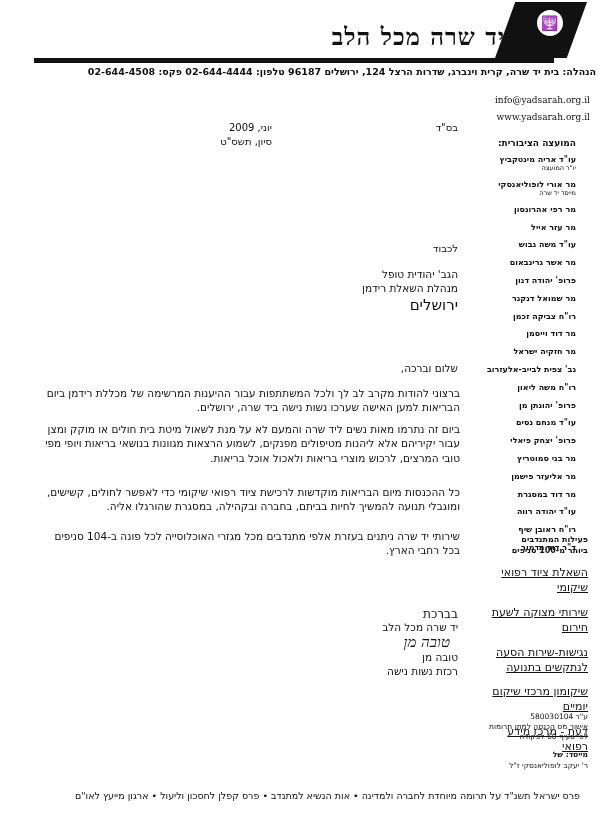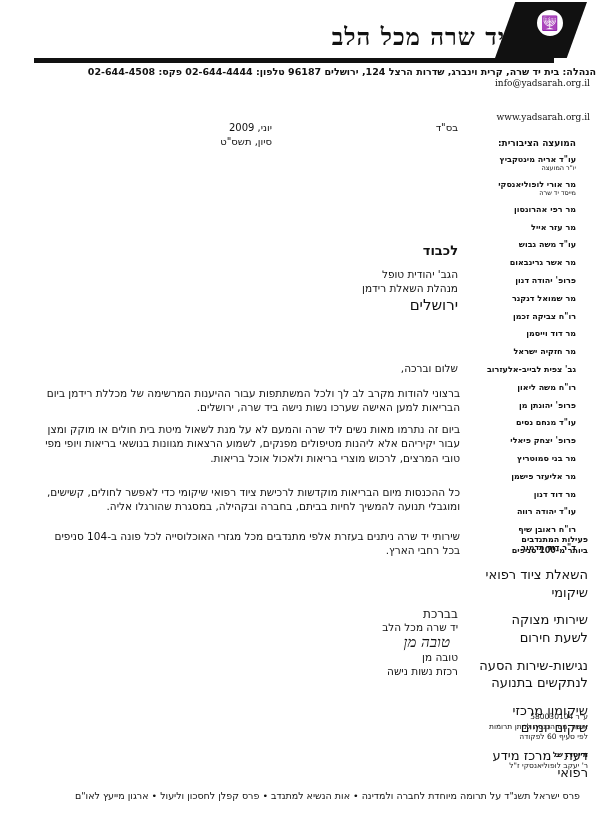--- a/index.html
+++ b/index.html
@@ -31,47 +31,47 @@
     white-space: nowrap; direction: rtl;
   }
   .contact { position: absolute; right: 10px; font-size: 9px; direction: ltr; text-align: right; font-family: "DejaVu Serif", serif; }
   
   .sidebar { position: absolute; right: 24px; top: 138px; width: 100px; font-size: 8px; }
   .sb-title { font-weight: bold; font-size: 9px; margin-bottom: 8px; }
   .sb-item { font-weight: bold; margin-bottom: 9px; line-height: 1.1; }
   .sb-item .sub { display:block; font-weight: normal; font-size: 6.5px; }
   .sb-activity { position: absolute; right: 12px; top: 534px; width: 110px; font-size: 8px; }
   .act-title { font-weight: bold; line-height: 1.4; margin-bottom: 10px; }
-  .act-item { font-size: 13px; margin-bottom: 10px; line-height: 1.35; }
+  .act-item { font-size: 11px; margin-bottom: 10px; line-height: 1.35; text-decoration: underline; }
   .sb-foot { position: absolute; right: 12px; top: 712px; width: 110px; font-size: 7.5px; line-height: 1.35; }
   
   .letter { position: absolute; right: 140px; width: 420px; font-size: 10.5px; line-height: 1.38; text-align: right; }
   .footer-line {
     position: absolute; left: 0; right: 20px; top: 790px; font-size: 9.5px; text-align: right; white-space: nowrap;
   }
   .signature {
     position: absolute; right: 112px; top: 618px; font-family: "DejaVu Serif", serif; font-style: italic; font-size: 15px;
   }
 </style>
 </head>
 <body>
 
 <div class="logo-band"></div>
 <div class="logo-circle">🕎</div>
 <div class="org-name">יד שרה מכל הלב</div>
 <div class="header-rule"></div>
 <div class="address-line">הנהלה: בית יד שרה, קרית וינברג, שדרות הרצל 124, ירושלים 96187 טלפון: 02-644-4444 פקס: 02-644-4508</div>
-<div class="contact" style="top:78px;">info@yadsarah.org.il</div>
+<div class="contact" style="top:95px;">info@yadsarah.org.il</div>
 <div class="contact" style="top:112px;margin-left:20px;">www.yadsarah.org.il</div>
 
 <div class="abs" style="right:142px; top:122px; font-size:10px;">בס"ד</div>
 <div class="abs" style="left:152px; top:122px; font-size:10px; text-align:right; width:120px;">יוני, 2009</div>
 <div class="abs" style="left:152px; top:136px; font-size:10px; text-align:right; width:120px;">סיון, תשס"ט</div>
 
-<div class="abs" style="right:142px; top:243px; font-size:13px;font-weight:bold;">לכבוד</div>
+<div class="abs" style="right:142px; top:243px; font-size:10px;">לכבוד</div>
 <div class="abs" style="right:142px; top:268px; font-size:10.5px;">הגב' יהודית טופל</div>
 <div class="abs" style="right:142px; top:282px; font-size:10.5px;">מנהלת השאלת רידמן</div>
 <div class="abs" style="right:142px; top:296px; font-size:15px;">ירושלים</div>
 
 <div class="abs" style="right:142px; top:362px; font-size:10.5px;">שלום וברכה,</div>
 <div class="letter" style="top:386px;">ברצוני להודות מקרב לב לך ולכל המשתתפות עבור ההיענות המרשימה של מכללת רידמן ביום הבריאות למען האישה שערכו נשות נישה ביד שרה, ירושלים.</div>
 <div class="letter" style="top:422px;">ביום זה נתרמו מאות נשים ליד שרה והמעם לא על מנת לשאול מיטת בית חולים או מוקק ומצן עבור יקיריהם אלא ליהנות מטיפולים מפנקים, לשמוע הרצאות מגוונות בנושאי בריאות ויופי מפי טובי המרצים, לרכוש מוצרי בריאות ולאכול אוכל בריאות.</div>
 <div class="letter" style="top:485px;">כל ההכנסות מיום הבריאות מוקדשות לרכישת ציוד רפואי שיקומי כדי לאפשר לחולים, קשישים, ומוגבלי תנועה להמשיך לחיות בביתם, בחברה ובקהילה, במסגרת שהורגלו אליה.</div>
 <div class="letter" style="top:529px;">שירותי יד שרה ניתנים בעזרת אלפי מתנדבים מכל מגזרי האוכלוסייה לכל פונה ב-104 סניפים בכל רחבי הארץ.</div>
 
@@ -94,21 +94,21 @@
   <div class="sb-item">רו"ח צביקה זכמן</div>
   <div class="sb-item">מר דוד וייסמן</div>
   <div class="sb-item">מר חזקיה ישראל</div>
   <div class="sb-item">גב' צפית לבייב-אלעזרוב</div>
   <div class="sb-item">רו"ח משה ליאון</div>
   <div class="sb-item">פרופ' יהונתן מן</div>
   <div class="sb-item">עו"ד מנחם נסים</div>
   <div class="sb-item">פרופ' יצחק פיאלי</div>
   <div class="sb-item">מר בני סמוטריץ</div>
   <div class="sb-item">מר אליעזר פישמן</div>
-  <div class="sb-item">מר דוד דנון</div>
+  <div class="sb-item">מר דוד במסגרת</div>
   <div class="sb-item">עו"ד יהודה רווה</div>
   <div class="sb-item">רו"ח ראובן שיף</div>
   <div class="sb-item">ד"ר דוד תדמור</div>
 </div>
 
 <div class="sb-activity">
   <div class="act-title">
     <div>פעילות המתנדבים</div>
     <div>ביותר מ-100 סניפים</div>
   </div>

